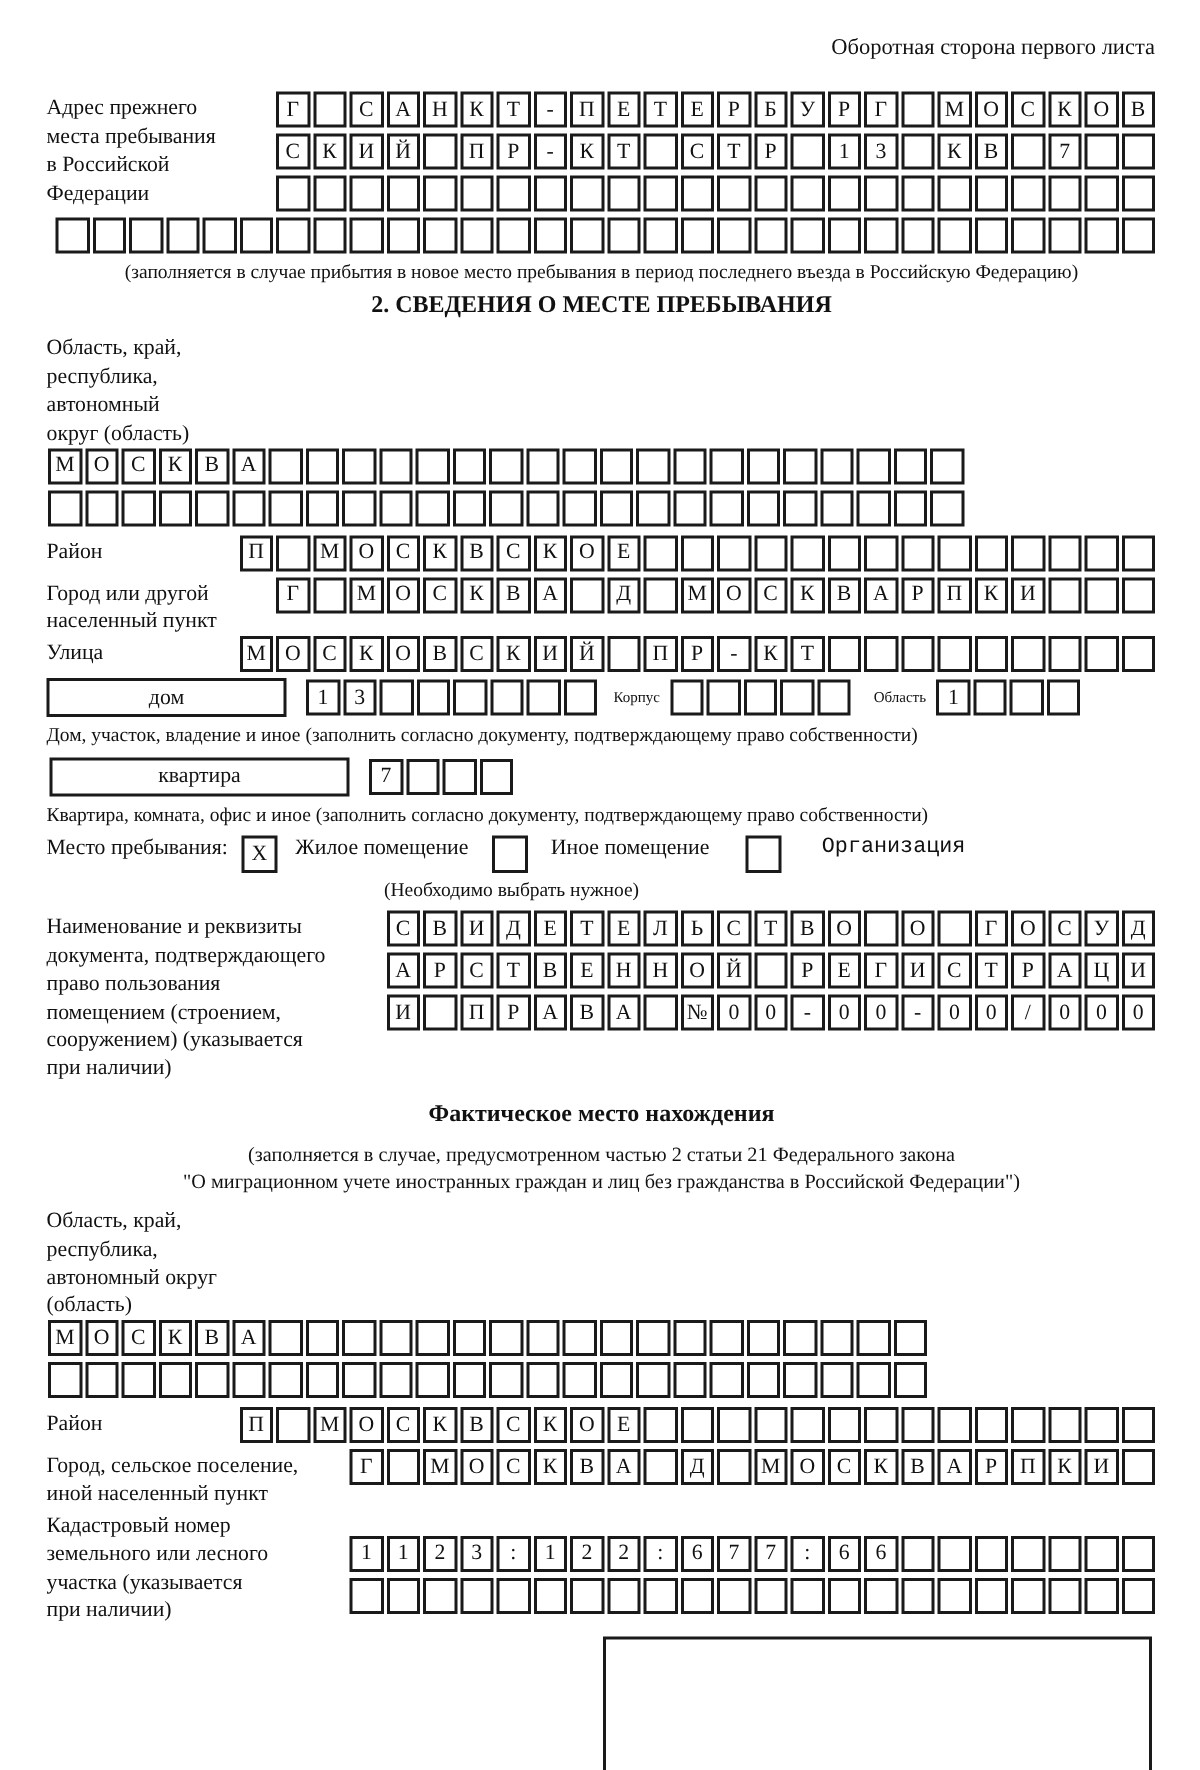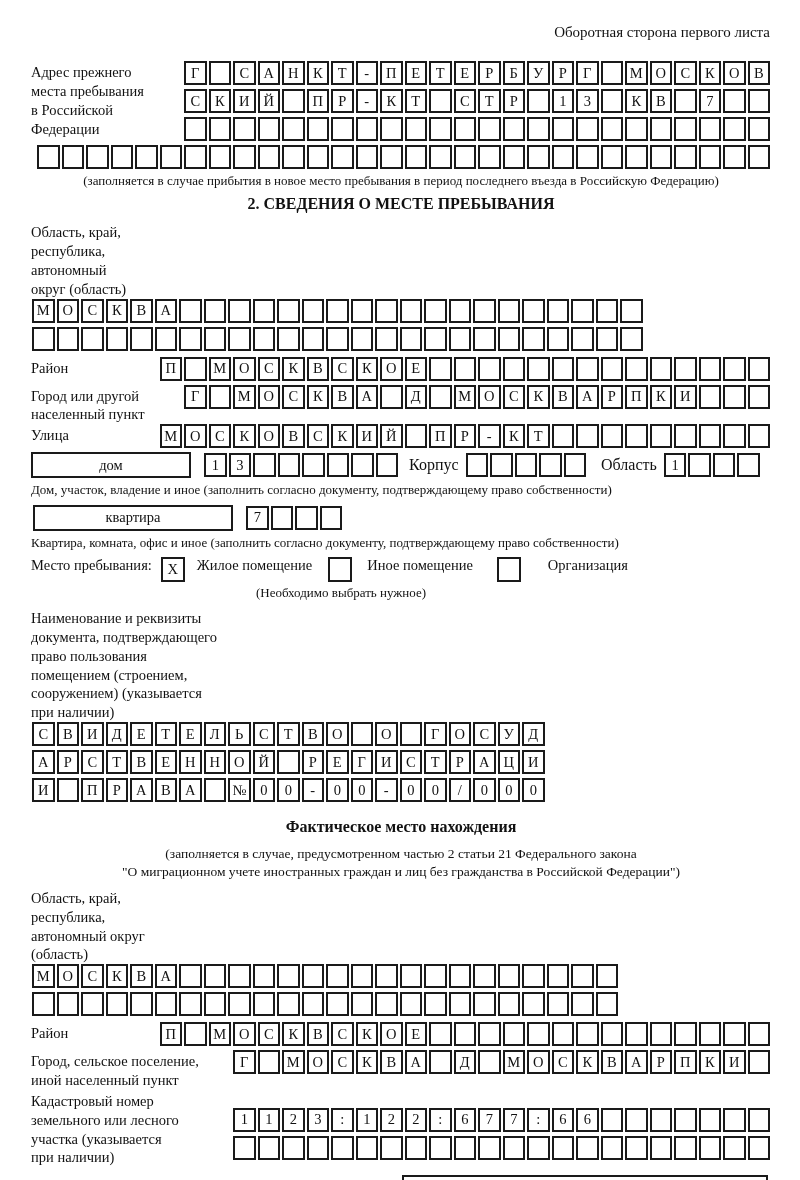--- a/index.html
+++ b/index.html
@@ -18,21 +18,21 @@
     box-sizing:border-box;width:22.5px;height:24px;border:2px solid #1a1a1a;margin:0 1px;
     display:flex;align-items:center;justify-content:center;font-size:14.5px;background:#fff;
   }
   .note{font-size:13px;line-height:1.25;margin:0 0 6px 0;}
   .center{text-align:center;}
   .sec-title{text-align:center;font-weight:bold;font-size:16px;margin:2px 0 8px 0;}
   .dom-row{display:flex;align-items:center;margin:0 0 4px 0;}
   .wide-box{box-sizing:border-box;border:2px solid #1a1a1a;height:26px;display:flex;align-items:center;justify-content:center;font-size:14.5px;}
   .dom-box{width:160px;margin-right:12px;}
   .kv-box{width:200px;margin:0 12px 0 2px;}
-  .inline-lbl{font-size:16px;white-space:nowrap;}
+  .inline-lbl{font-size:10px;white-space:nowrap;}
   .chk-row{display:flex;align-items:flex-start;font-size:14.5px;margin:5px 0 3px 0;}
   .chk-row .cell{width:24px;height:25px;}
   .offset-rows{margin-top:18px;}
   .stamp-box{box-sizing:border-box;width:366px;height:172px;border:2px solid #1a1a1a;margin:8px 3px 6px auto;}
   .stamp-note{width:390px;margin-left:auto;margin-right:-2px;text-align:center;font-size:13.5px;line-height:1.32;white-space:pre-line;}
   .mb2{margin-bottom:2px;flex-direction:column;}
 </style>
 </head>
 <body>
 
@@ -359,25 +359,25 @@
   </div>
   <div class="note">Квартира, комната, офис и иное (заполнить согласно документу, подтверждающему право собственности)</div>
 
   <div class="chk-row">
     <span>Место пребывания:</span>
     <span class="cell" style="margin-left:9px;">X</span>
     <span style="margin-left:11px;">Жилое помещение</span>
     <span class="cell" style="margin-left:16px;"></span>
     <span style="margin-left:14px;">Иное помещение</span>
     <span class="cell" style="margin-left:24px;"></span>
-    <span style="margin-left:26px;">Организация</span>
+    <span style="margin-left:26px;font-family:Liberation Mono, monospace;">Организация</span>
   </div>
   <div class="note" style="text-align:center;width:620px;">(Необходимо выбрать нужное)</div>
 
-  <div class="field" style="margin-top:5px;flex-direction:column;">
+  <div class="field" style="margin-top:5px;">
     <div class="flabel">Наименование и реквизиты
 документа, подтверждающего
 право пользования
 помещением (строением,
 сооружением) (указывается
 при наличии)</div>
     <div class="rows">
       <div class="boxrow">
           <span class="cell">С</span>
           <span class="cell">В</span>

